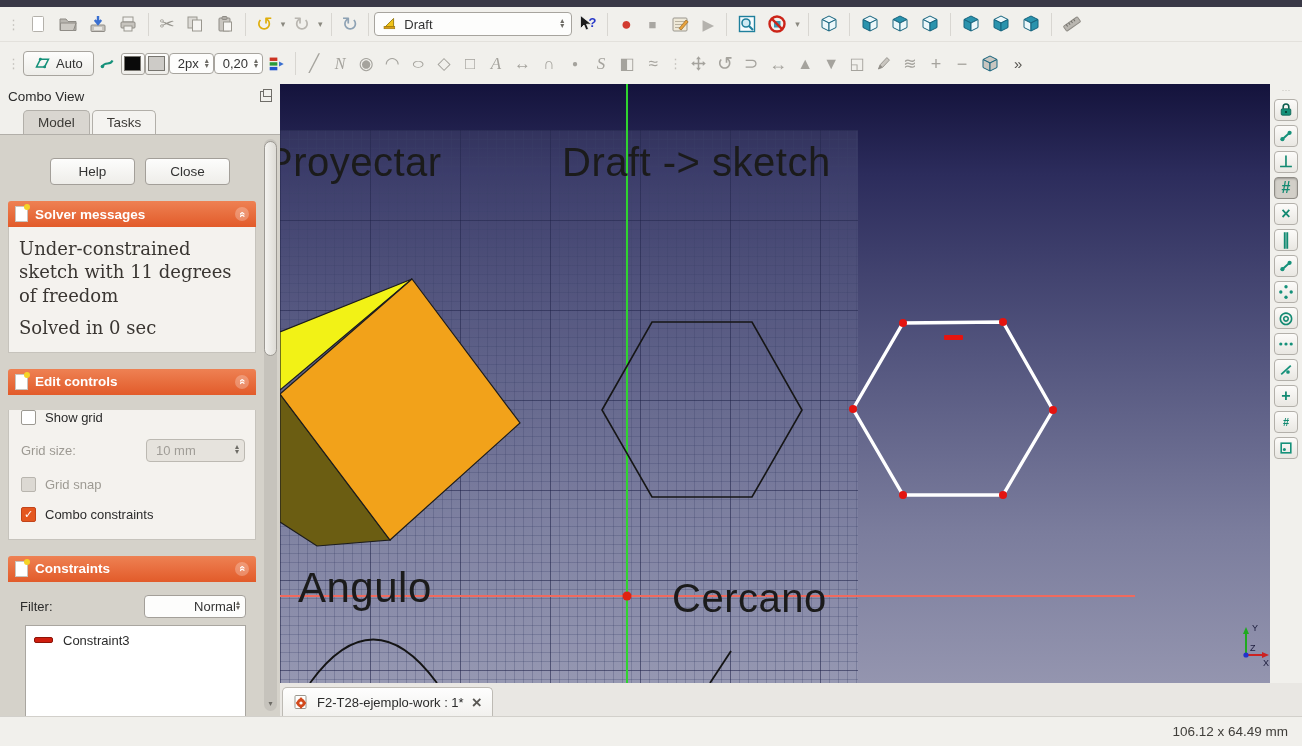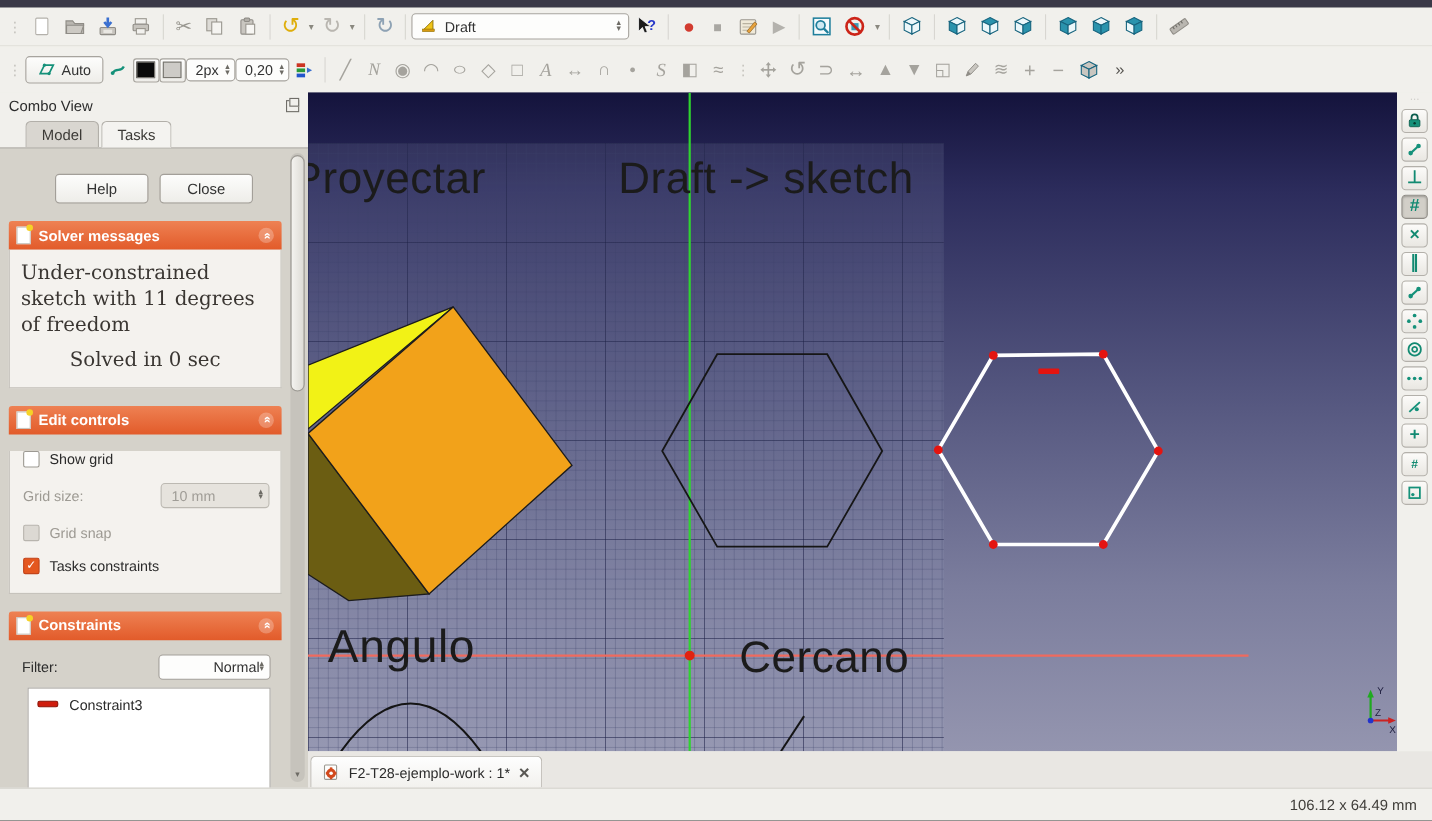--- a/index.html
+++ b/index.html
@@ -45,21 +45,21 @@
   .pbtn{padding:5px 0;width:83px;text-align:center;background:linear-gradient(#fdfdfc,#eeede9);border:1px solid #a39f99;border-radius:4px;font-size:13.5px;color:#333;}
   .section{margin:16px 8px 0 8px;width:248px;}
   .sechead{display:flex;align-items:center;gap:7px;height:26px;padding:0 7px;border-radius:3px 3px 0 0;background:linear-gradient(#ee8153,#e25b2a);color:#fff;font-weight:bold;font-size:13.5px;}
   .docicon{width:11px;height:14px;background:#fff;border:1px solid #c9c5bf;position:relative;flex:0 0 auto;}
   .docicon::after{content:"";position:absolute;right:-3px;top:-3px;width:6px;height:6px;border-radius:50%;background:#f5d327;}
   .sechead .spacer{flex:1;}
   .collapse{width:14px;height:14px;border-radius:50%;background:rgba(255,255,255,.25);color:#fff;display:flex;align-items:center;justify-content:center;}
   .collapse span{display:inline-block;transform:rotate(90deg);font-size:11px;font-weight:bold;line-height:1;}
   .secbody{background:#f4f2ee;border:1px solid #c6c3bc;border-top:none;}
   .solver-text{font-family:"DejaVu Serif",serif;font-size:18px;color:#3a3632;padding:10px 10px 12px 10px;line-height:1.3;}
-  .solver-text .p2{margin-top:9px;text-align:center;}
+  .solver-text .p2{margin-top:9px;}
   .crow{display:flex;align-items:center;gap:9px;padding:0 0 0 12px;margin-top:15px;}
   .cb{width:15px;height:15px;background:#fff;border:1px solid #9c9992;border-radius:2px;box-sizing:border-box;flex:0 0 auto;text-align:center;line-height:13px;font-size:11px;color:#fff;}
   .cb.checked{background:#e4571f;border-color:#c2441a;}
   .cb.disabled{background:#dcd9d3;border-color:#b8b5ae;}
   .dimlabel{color:#9d9a93;}
   .gsrow{display:flex;align-items:center;margin-top:14px;padding:0 10px 0 12px;}
   .gsrow .lbl{flex:1;}
   .dspin{display:flex;align-items:center;background:#e6e3dd;border:1px solid #bcb9b2;border-radius:4px;padding:3px 5px 3px 9px;width:83px;justify-content:space-between;color:#a09d97;}
   .ec-body{padding-bottom:17px;}
   .filterrow{display:flex;align-items:center;padding:13px 10px 0 12px;}
@@ -465,21 +465,21 @@
                   <span>▾</span>
                 </span>
             </span>
           </div>
           <div class="crow">
             <span class="cb disabled"></span>
             <span class="dimlabel">Grid snap</span>
           </div>
           <div class="crow">
             <span class="cb checked"><span>✓</span></span>
-            <span>Tasks constraints</span>
+            <span>Combo constraints</span>
           </div>
         </div>
       </div>
 
       <div class="section">
         <div class="sechead">
           <span class="docicon"></span>
           <span>Constraints</span>
           <span class="spacer"></span>
           <span class="collapse">

